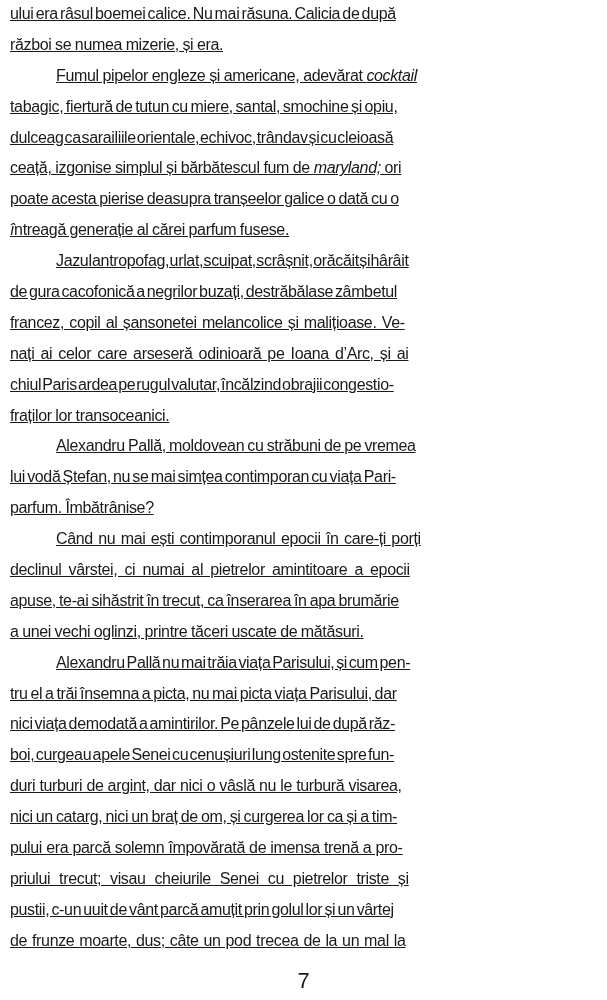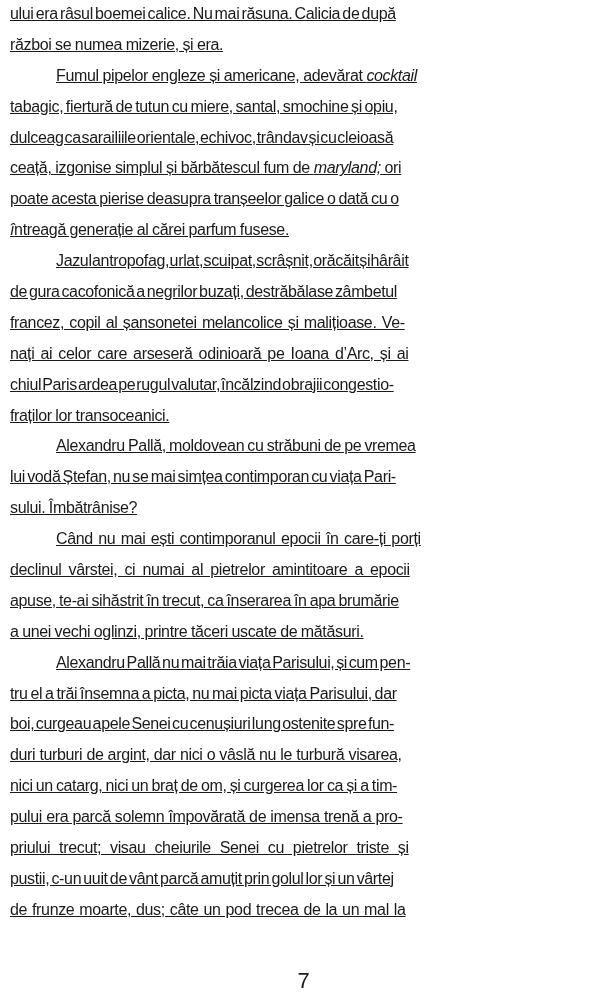--- a/index.html
+++ b/index.html
@@ -74,27 +74,28 @@
       <div class="line" style="height: 30.9032px; line-height: 30.9032px; white-space: nowrap; text-align: left; text-align-last: left; word-spacing: -1.15972px;"><span class="seg">poate acesta pierise deasupra tranșeelor galice o dată cu o</span></div>
       <div class="line last" style="height: 30.9032px; line-height: 30.9032px;"><span class="seg italic">î</span><span class="seg">ntreagă generație al cărei parfum fusese.</span></div>
       <div class="line indent" style="height: 30.9032px; line-height: 30.9032px; white-space: nowrap; text-align: left; text-align-last: left; word-spacing: -3.64062px;"><span class="seg">Jazul antropofag, urlat, scuipat, scrâșnit, orăcăit și hârâit</span></div>
       <div class="line" style="height: 30.9032px; line-height: 30.9032px; white-space: nowrap; text-align: left; text-align-last: left; word-spacing: -2.23661px;"><span class="seg">de gura cacofonică a negrilor buzați, destrăbălase zâmbetul</span></div>
       <div class="line" style="height: 30.9032px; line-height: 30.9032px; white-space: nowrap; text-align: left; text-align-last: left; word-spacing: 1.14509px;"><span class="seg">francez, copil al șansonetei melancolice și malițioase. Ve-</span></div>
       <div class="line" style="height: 30.9032px; line-height: 30.9032px; white-space: nowrap; text-align: left; text-align-last: left; word-spacing: 1.97812px;"><span class="seg">nați ai celor care arseseră odinioară pe Ioana d’Arc, și ai</span></div>
       <div class="line" style="height: 30.9032px; line-height: 30.9032px; white-space: nowrap; text-align: left; text-align-last: left; word-spacing: -3.04688px;"><span class="seg">chiul Paris ardea pe rugul valutar, încălzind obrajii congestio-</span></div>
       <div class="line last" style="height: 30.9032px; line-height: 30.9032px;"><span class="seg">fraților lor transoceanici.</span></div>
       <div class="line indent" style="height: 30.9032px; line-height: 30.9032px; white-space: nowrap; text-align: left; text-align-last: left; word-spacing: -0.964286px;"><span class="seg">Alexandru Pallă, moldovean cu străbuni de pe vremea</span></div>
       <div class="line" style="height: 30.9032px; line-height: 30.9032px; white-space: nowrap; text-align: left; text-align-last: left; word-spacing: -1.91719px;"><span class="seg">lui vodă Ștefan, nu se mai simțea contimporan cu viața Pari-</span></div>
-      <div class="line last" style="height: 30.9032px; line-height: 30.9032px;"><span class="seg">sului. Îmbătrânise?</span></div>
+      <div class="line last" style="height: 30.9032px; line-height: 30.9032px;"><span class="seg">parfum. Îmbătrânise?</span></div>
       <div class="line indent" style="height: 30.9032px; line-height: 30.9032px; white-space: nowrap; text-align: left; text-align-last: left; word-spacing: 1.26367px;"><span class="seg">Când nu mai ești contimporanul epocii în care-ți porți</span></div>
       <div class="line" style="height: 30.9032px; line-height: 30.9032px; white-space: nowrap; text-align: left; text-align-last: left; word-spacing: 3.01367px;"><span class="seg">declinul vârstei, ci numai al pietrelor amintitoare a epocii</span></div>
       <div class="line" style="height: 30.9032px; line-height: 30.9032px; white-space: nowrap; text-align: left; text-align-last: left; word-spacing: -1.03299px;"><span class="seg">apuse, te-ai sihăstrit în trecut, ca înserarea în apa brumărie</span></div>
       <div class="line last" style="height: 30.9032px; line-height: 30.9032px;"><span class="seg">a unei vechi oglinzi, printre tăceri uscate de mătăsuri.</span></div>
       <div class="line indent" style="height: 30.9032px; line-height: 30.9032px; white-space: nowrap; text-align: right; text-align-last: left; word-spacing: -2.40278px;"><span class="seg">Alexandru Pallă nu mai trăia viața Parisului, și cum pen-</span></div>
       <div class="line" style="height: 30.9032px; line-height: 30.9032px; white-space: nowrap; text-align: left; text-align-last: left; word-spacing: -1.26172px;"><span class="seg">tru el a trăi însemna a picta, nu mai picta viața Parisului, dar</span></div>
+      <div class="line" style="height: 30.9032px; line-height: 30.9032px; white-space: nowrap; text-align: left; text-align-last: left; word-spacing: -2.11406px;"><span class="seg">nici viața demodată a amintirilor. Pe pânzele lui de după răz-</span></div>
       <div class="line" style="height: 30.9032px; line-height: 30.9032px; white-space: nowrap; text-align: left; text-align-last: left; word-spacing: -2.68576px;"><span class="seg">boi, curgeau apele Senei cu cenușiuri lung ostenite spre fun-</span></div>
       <div class="line" style="height: 30.9032px; line-height: 30.9032px; white-space: nowrap; text-align: left; text-align-last: left; word-spacing: 0.0198864px;"><span class="seg">duri turburi de argint, dar nici o vâslă nu le turbură visarea,</span></div>
       <div class="line" style="height: 30.9032px; line-height: 30.9032px; white-space: nowrap; text-align: left; text-align-last: left; word-spacing: -0.985491px;"><span class="seg">nici un catarg, nici un braț de om, și curgerea lor ca și a tim-</span></div>
       <div class="line" style="height: 30.9032px; line-height: 30.9032px; white-space: nowrap; text-align: right; text-align-last: left; word-spacing: 0.0434028px;"><span class="seg">pului era parcă solemn împovărată de imensa trenă a pro-</span></div>
       <div class="line" style="height: 30.9032px; line-height: 30.9032px; white-space: nowrap; text-align: left; text-align-last: left; word-spacing: 4.77148px;"><span class="seg">priului trecut; visau cheiurile Senei cu pietrelor triste și</span></div>
       <div class="line" style="height: 30.9032px; line-height: 30.9032px; white-space: nowrap; text-align: left; text-align-last: left; word-spacing: -1.97005px;"><span class="seg">pustii, c-un uuit de vânt parcă amuțit prin golul lor și un vârtej</span></div>
       <div class="line" style="height: 30.9032px; line-height: 30.9032px; white-space: nowrap; text-align: left; text-align-last: left; word-spacing: 0.822917px;"><span class="seg">de frunze moarte, dus; câte un pod trecea de la un mal la</span></div>
     </div>
   <div class="page-number">7</div>
 </div>

